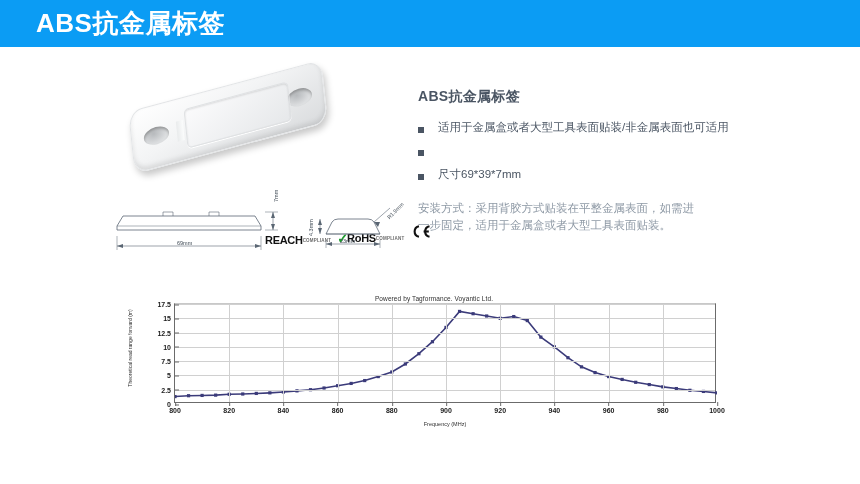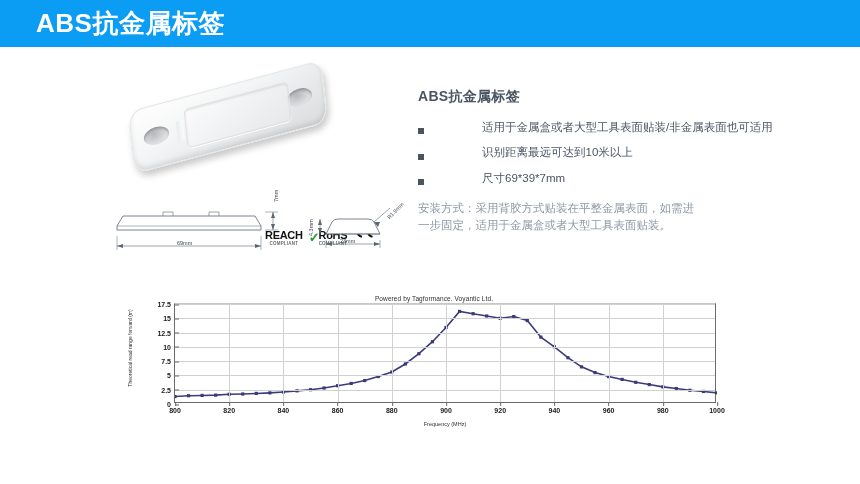--- a/index.html
+++ b/index.html
@@ -74,21 +74,21 @@
     top:21px;
   }
   .tag-notch.n1 { left:46px; }
   .tag-notch.n2 { right:46px; }
 
   
   .certs {
     position:absolute; left:265px; top:172px;
     display:flex; align-items:flex-end; gap:6px;
   }
-  .cert-block { display:flex; flex-direction:column; align-items:center; line-height:1; }
+  .cert-block { display:flex; flex-direction:row; align-items:center; line-height:1; }
   .cert-main { font-size:11px; font-weight:bold; color:#111111; letter-spacing:-0.3px; }
   .cert-sub  { font-size:4.5px; font-weight:bold; color:#6b6b6b; letter-spacing:0.2px; margin-top:1px; }
   .rohs-wrap { display:flex; align-items:center; }
   .rohs-check { color:#1f9c2f; font-size:13px; font-weight:bold; margin-right:-1px; }
   .ce-mark { font-size:16px; color:#111111; font-family:"DejaVu Sans", sans-serif; letter-spacing:0px; margin-bottom:3px; }
 
   
   .draw-side { position:absolute; left:105px; top:148px; width:180px; height:62px; }
   .draw-end  { position:absolute; left:300px; top:148px; width:110px; height:62px; }
   .draw-label {
@@ -97,21 +97,21 @@
   }
 
   
   .info { position:absolute; left:418px; top:88px; width:430px; }
   .info-title {
     font-size:14px; font-weight:bold; color:#4a5563; margin-bottom:14px;
     letter-spacing:0.3px;
   }
   .feat-list { list-style:none; }
   .feat-item {
-    display:flex; align-items:flex-end; margin-bottom:11px;gap:44px;
+    display:flex; align-items:center; margin-bottom:11px;
   }
   .feat-bullet {
     width:6px; height:6px; background:#4a5563; margin-top:5px; margin-right:14px; flex:0 0 auto;
   }
   .feat-text { font-size:11.5px; color:#4a5563; line-height:1.25; }
 
   .note {
     position:absolute; left:418px; top:200px; width:330px;
     font-size:11.5px; color:#8e99a5; line-height:1.5;
   }
@@ -241,21 +241,20 @@
 
 <div class="info">
   <div class="info-title">ABS抗金属标签</div>
   <ul class="feat-list">
     <li class="feat-item">
       <span class="feat-bullet"></span>
       <span class="feat-text">适用于金属盒或者大型工具表面贴装/非金属表面也可适用</span>
     </li>
     <li class="feat-item">
       <span class="feat-bullet"></span>
-      <span class="feat-text">识别距离最远可达到10米以上</span>
     </li>
     <li class="feat-item">
       <span class="feat-bullet"></span>
       <span class="feat-text">尺寸69*39*7mm</span>
     </li>
   </ul>
 </div>
 
 <div class="note">
   <div>安装方式：采用背胶方式贴装在平整金属表面，如需进</div>

